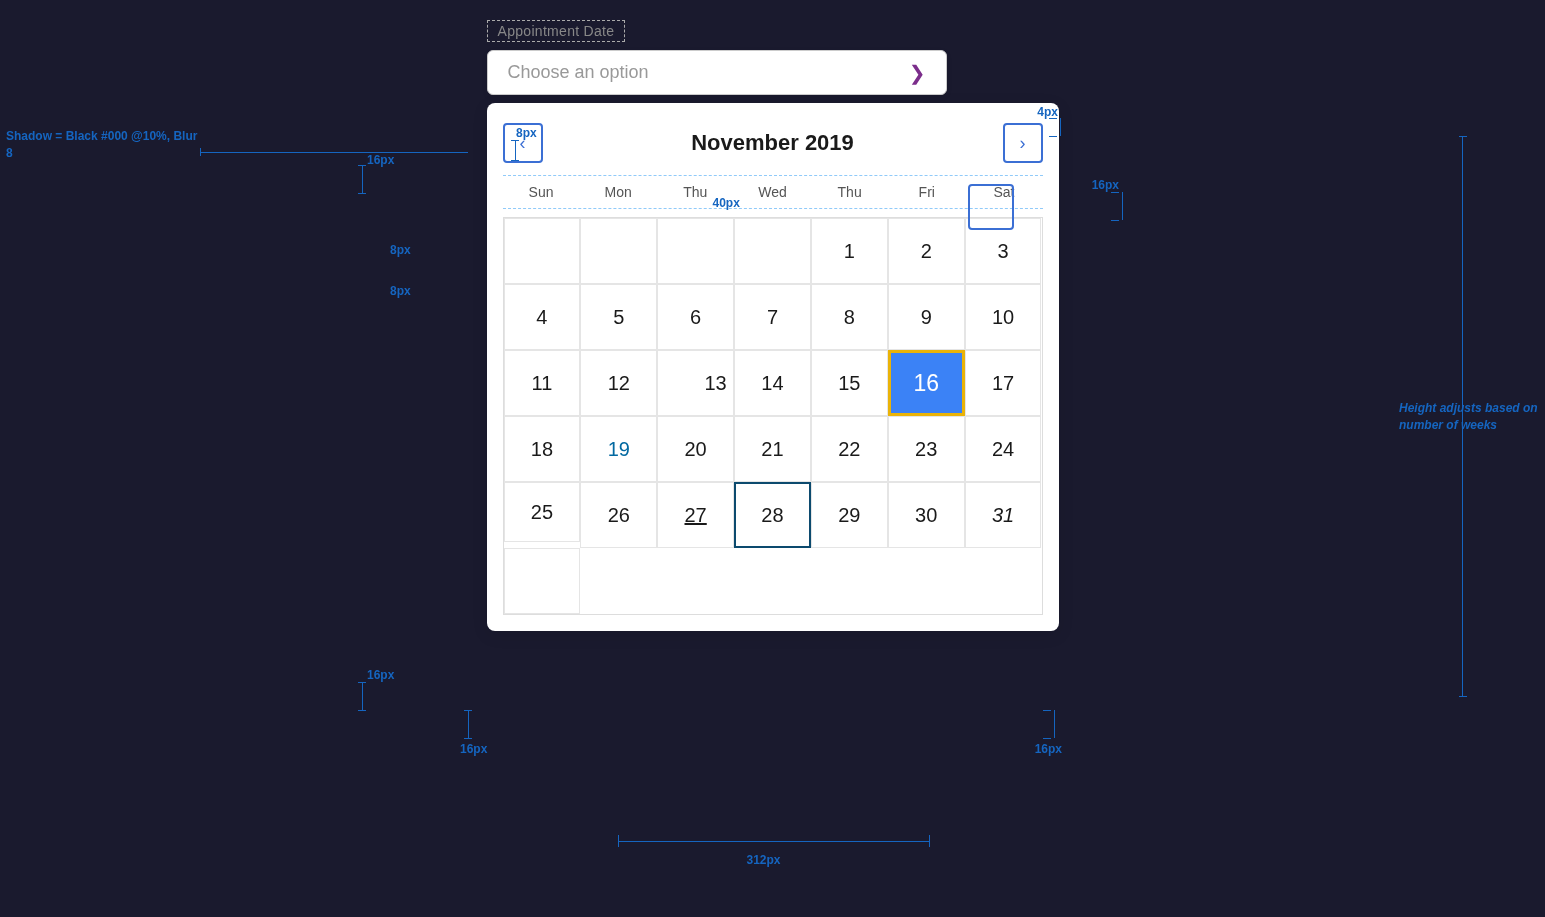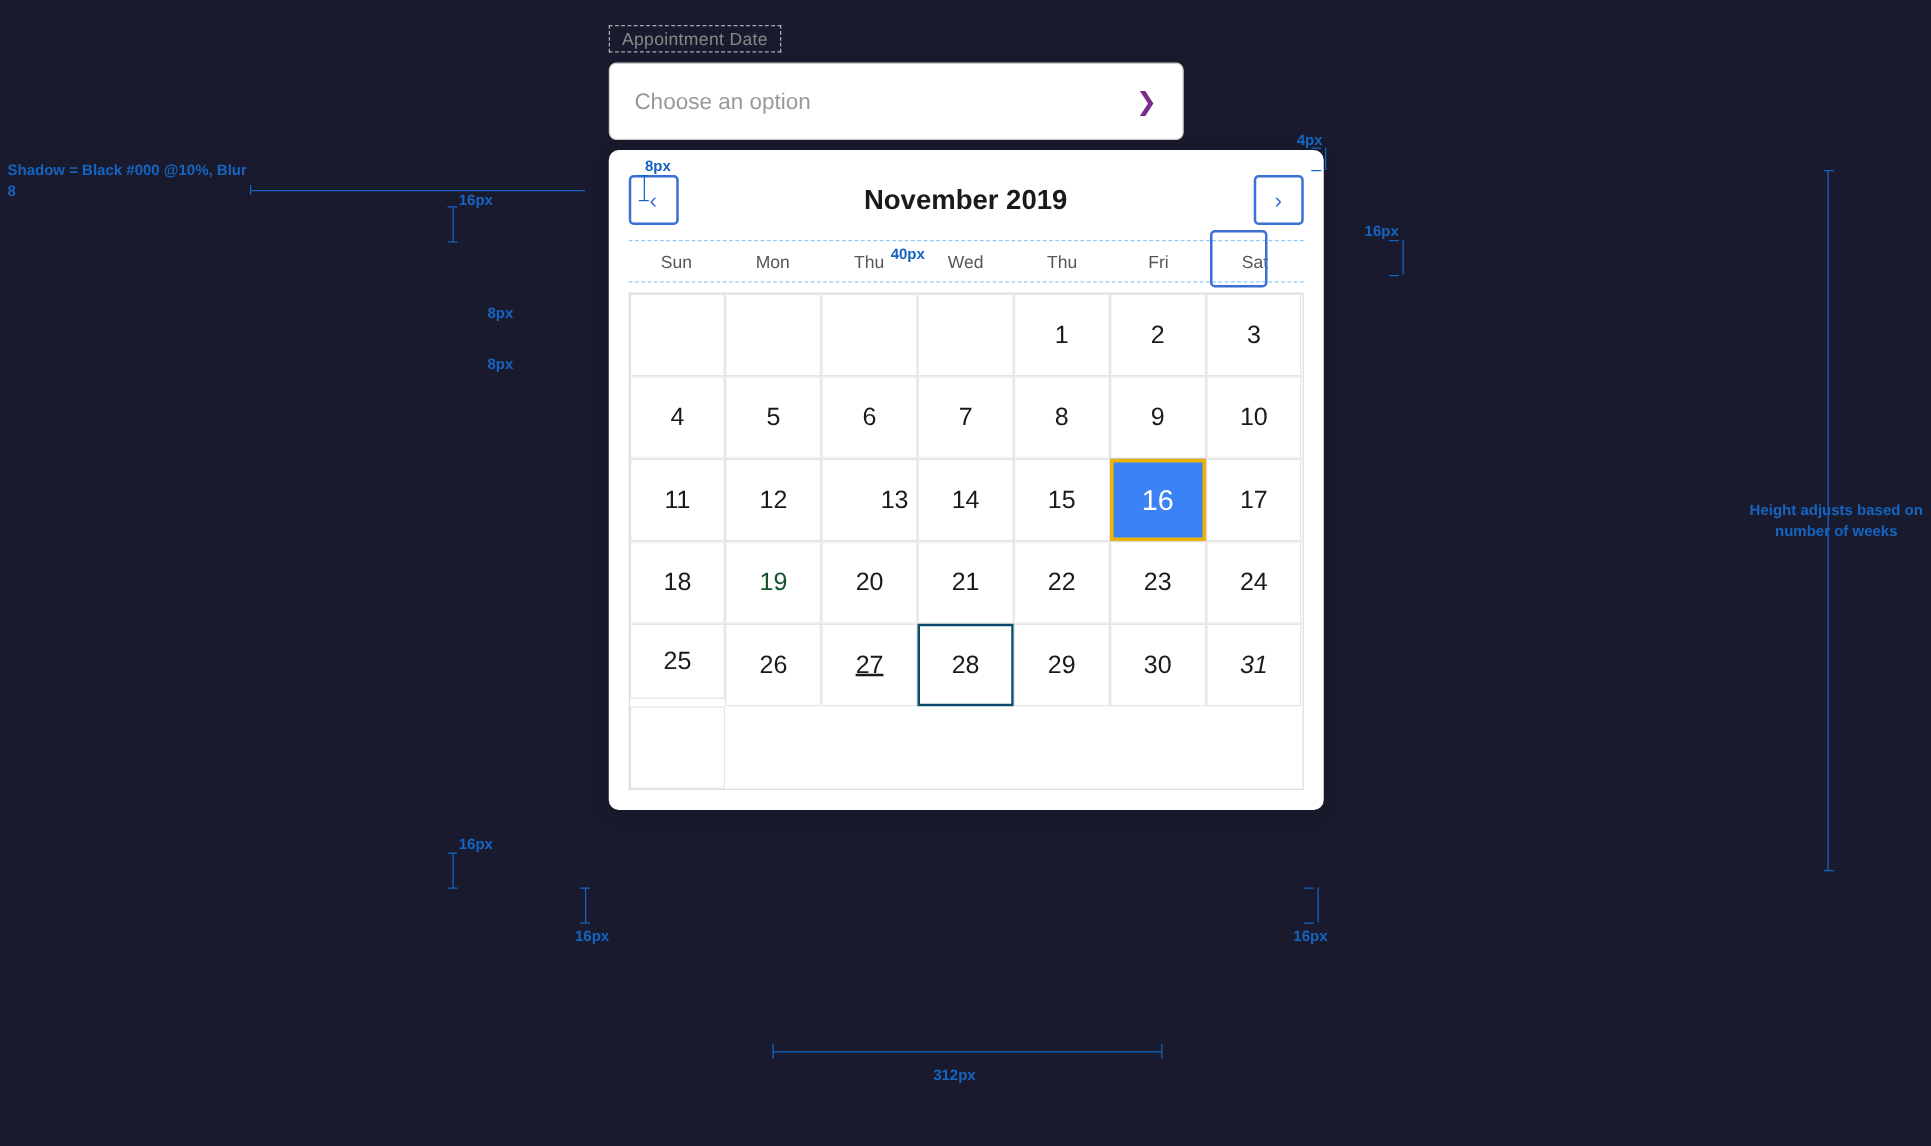--- a/index.html
+++ b/index.html
@@ -14,21 +14,21 @@
   </style>
 </head>
 <body>
 
 <div style="position:absolute; left:50%; top:20px; transform:translateX(-50%); display:flex; flex-direction:column; align-items:flex-start;">
 
   <div style="color:#888; font-size:14px; letter-spacing:0.3px; border:1px dashed #aaa; padding:2px 10px; margin-bottom:8px;">
     <span>Appointment Date</span>
   </div>
 
-  <div style="width:460px; height:62px; background:#fff; border:1px solid #ccc; border-radius:6px; display:flex; align-items:center; justify-content:space-between; padding:0 20px; cursor:pointer; box-shadow: 0 2px 6px rgba(0,0,0,0.06);">
+  <div style="width:460px; height:45px; background:#fff; border:1px solid #ccc; border-radius:6px; display:flex; align-items:center; justify-content:space-between; padding:0 20px; cursor:pointer; box-shadow: 0 2px 6px rgba(0,0,0,0.06);">
     <span style="color:#999; font-size:18px;">Choose an option</span>
     <span style="color:#7b2d8b; font-size:20px; font-weight:300;">❯</span>
   </div>
 
   <div style="width:572px; background:#fff; border-radius:8px; box-shadow:0 4px 16px rgba(0,0,0,0.10); padding:16px; margin-top:8px; position:relative;">
 
     <div style="display:flex; align-items:center; justify-content:center; margin-bottom:8px; position:relative; height:48px;">
       <button style="position:absolute; left:0; width:40px; height:40px; border:2px solid #3b6fd4; border-radius:4px; background:#fff; color:#3b6fd4; font-size:18px; cursor:pointer; display:flex; align-items:center; justify-content:center;">
         <span>‹</span>
       </button>
@@ -68,21 +68,21 @@
       <div style="height:66px; border:1px solid #e5e5e5; display:flex; align-items:center; justify-content:center; font-size:20px; color:#1a1a1a; cursor:pointer;">11</div>
 
       <div style="height:66px; border:1px solid #e5e5e5; display:flex; align-items:center; justify-content:center; font-size:20px; color:#1a1a1a; cursor:pointer;">12</div>
       <div style="height:66px; border:1px solid #e5e5e5; display:flex; align-items:center; justify-content:center; font-size:20px; color:#1a1a1a; cursor:pointer;padding-left:40px;">13</div>
       <div style="height:66px; border:1px solid #e5e5e5; display:flex; align-items:center; justify-content:center; font-size:20px; color:#1a1a1a; cursor:pointer;">14</div>
       <div style="height:66px; border:1px solid #e5e5e5; display:flex; align-items:center; justify-content:center; font-size:20px; color:#1a1a1a; cursor:pointer;">15</div>
       <div style="height:66px; border:3px solid #eab308; display:flex; align-items:center; justify-content:center; font-size:23px; color:#fff; background:#3b82f6; cursor:pointer;">16</div>
       <div style="height:66px; border:1px solid #e5e5e5; display:flex; align-items:center; justify-content:center; font-size:20px; color:#1a1a1a; cursor:pointer;">17</div>
       <div style="height:66px; border:1px solid #e5e5e5; display:flex; align-items:center; justify-content:center; font-size:20px; color:#1a1a1a; cursor:pointer;">18</div>
 
-      <div style="height:66px; border:1px solid #e5e5e5; display:flex; align-items:center; justify-content:center; font-size:20px; color:#14532d; cursor:pointer;">19</div>
+      <div style="height:66px; border:1px solid #e5e5e5; display:flex; align-items:center; justify-content:center; font-size:20px; color:#0369a1; cursor:pointer;">19</div>
       <div style="height:66px; border:1px solid #e5e5e5; display:flex; align-items:center; justify-content:center; font-size:20px; color:#1a1a1a; cursor:pointer;">20</div>
       <div style="height:66px; border:1px solid #e5e5e5; display:flex; align-items:center; justify-content:center; font-size:20px; color:#1a1a1a; cursor:pointer;">21</div>
       <div style="height:66px; border:1px solid #e5e5e5; display:flex; align-items:center; justify-content:center; font-size:20px; color:#1a1a1a; cursor:pointer;">22</div>
       <div style="height:66px; border:1px solid #e5e5e5; display:flex; align-items:center; justify-content:center; font-size:20px; color:#1a1a1a; cursor:pointer;">23</div>
       <div style="height:66px; border:1px solid #e5e5e5; display:flex; align-items:center; justify-content:center; font-size:20px; color:#1a1a1a; cursor:pointer;">24</div>
       <div style="height:60px; border:1px solid #e5e5e5; display:flex; align-items:center; justify-content:center; font-size:20px; color:#1a1a1a; cursor:pointer;">25</div>
 
       <div style="height:66px; border:1px solid #e5e5e5; display:flex; align-items:center; justify-content:center; font-size:20px; color:#1a1a1a; cursor:pointer;">26</div>
       <div style="height:66px; border:1px solid #e5e5e5; display:flex; align-items:center; justify-content:center; font-size:20px; color:#1a1a1a; cursor:pointer;text-decoration:underline;">27</div>
       <div style="height:66px; border:2px solid #0c4a6e; display:flex; align-items:center; justify-content:center; font-size:20px; color:#1a1a1a; cursor:pointer;">28</div>
@@ -139,21 +139,21 @@
 </div>
 
 <div style="position:absolute; left:50%; top:196px; transform:translateX(-100px); color:#1565C0; font-size:12px; font-weight:600; margin-left:40px;">
   <span>40px</span>
 </div>
 
 <div style="position:absolute; right:82px; top:136px; width:1px; height:560px; background:#1565C0;"></div>
 <div style="position:absolute; right:78px; top:136px; width:8px; height:1px; background:#1565C0;"></div>
 <div style="position:absolute; right:78px; top:696px; width:8px; height:1px; background:#1565C0;"></div>
 
-<div style="position:absolute; right:6px; top:400px; color:#1565C0; font-size:12px; font-weight:600; max-width:140px; line-height:1.4; text-align:center;">
+<div style="position:absolute; right:6px; top:400px; color:#1565C0; font-size:12px; font-weight:600; max-width:140px; line-height:1.4; text-align:left;font-style:italic;">
   <span>Height adjusts based on number of weeks</span>
 </div>
 
 <div style="position:absolute; left:367px; top:668px; color:#1565C0; font-size:12px; font-weight:600;">
   <span>16px</span>
 </div>
 <div style="position:absolute; left:362px; top:682px; width:1px; height:28px; background:#1565C0;"></div>
 <div style="position:absolute; left:358px; top:682px; width:8px; height:1px; background:#1565C0;"></div>
 <div style="position:absolute; left:358px; top:710px; width:8px; height:1px; background:#1565C0;"></div>
 

